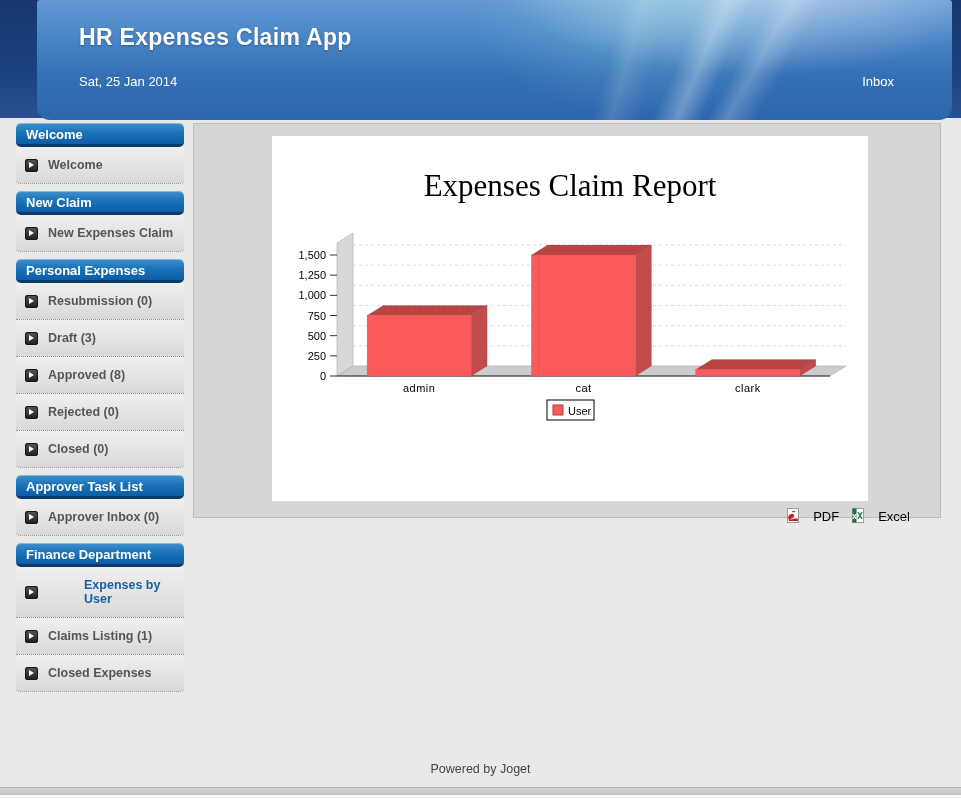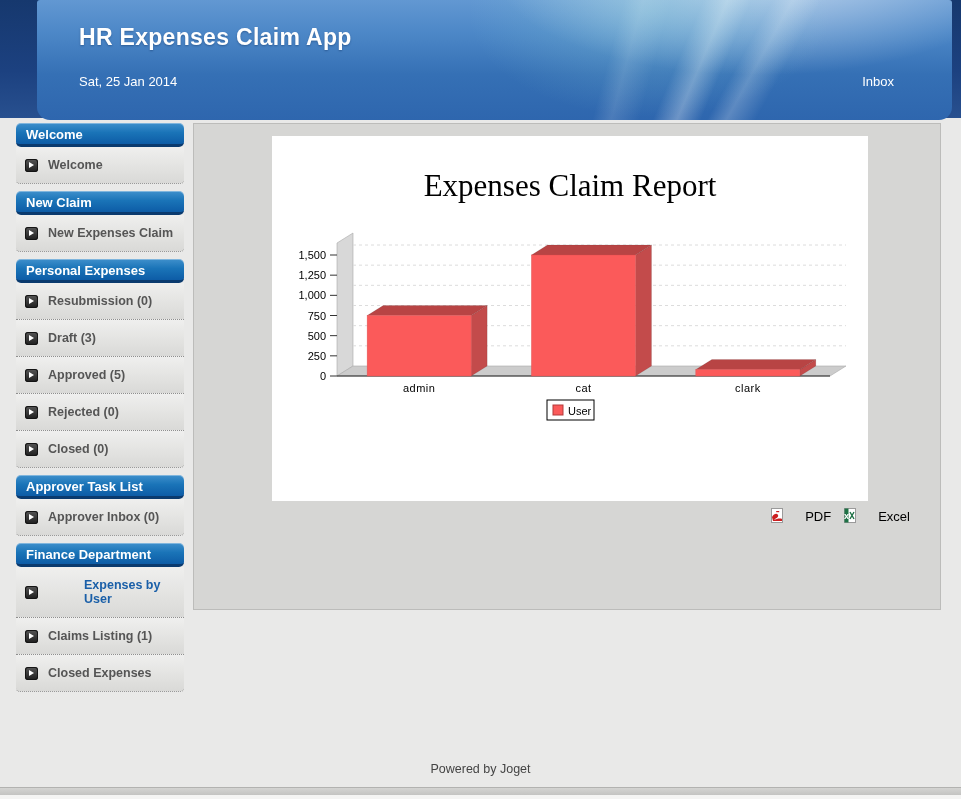--- a/index.html
+++ b/index.html
@@ -35,28 +35,28 @@
     border-bottom:1px dotted #8f8f8f; cursor:pointer; }
   .side-item:last-child { border-radius:0 0 4px 4px; }
   .side-label { font-size:12.5px; font-weight:bold; color:#555; }
   .side-item.active .side-label { color:#1a5fa8;padding-left:36px; }
   .arrow-icon { width:13px; height:13px; flex:none; border-radius:3px;
     background:linear-gradient(180deg,#565656,#1e1e1e); box-shadow:inset 0 0 0 1px #141414; position:relative; }
   .arrow-icon::after { content:""; position:absolute; left:4px; top:3px;
     border-left:5px solid #fff; border-top:3.5px solid transparent; border-bottom:3.5px solid transparent; }
 
   
-  .main-panel { position:absolute; left:193px; top:5px; width:748px; height:487px;
+  .main-panel { position:absolute; left:193px; top:5px; width:748px; height:395px;
     background:#d6d6d4; border:1px solid #bcbcba; }
   .chart-card { position:absolute; left:78px; top:12px; width:596px; height:365px; background:#fff; }
   .chart-title { font-family:"Liberation Serif", serif; font-size:31px; color:#000; text-align:center; margin-top:32px; }
   #chart-svg { position:absolute; left:0; top:95px; }
 
   .export-row { position:absolute; right:30px; top:384px; display:flex; align-items:center; gap:12px; }
-  .export-link { display:flex; align-items:center; gap:20px; cursor:pointer; color:#000; font-size:13px; text-decoration:none; }
+  .export-link { display:flex; align-items:center; gap:12px; cursor:pointer; color:#000; font-size:13px; text-decoration:none; }
   .export-link svg { display:block; }
 
   
   .footer { position:absolute; left:0; right:0; top:762px; text-align:center; font-size:12.5px; color:#444; }
   .bottom-strip { position:absolute; left:0; right:0; bottom:4px; height:8px;
     background:linear-gradient(180deg,#d4d4d2,#c3c3c1); border-top:1px solid #b2b2b0; }
   .bottom-under { position:absolute; left:0; right:0; bottom:0; height:4px; background:#f4f4f3; }
 </style>
 </head>
 <body>
@@ -93,21 +93,21 @@
           <div class="side-item">
             <span class="arrow-icon"></span>
             <span class="side-label">Resubmission (0)</span>
           </div>
           <div class="side-item">
             <span class="arrow-icon"></span>
             <span class="side-label">Draft (3)</span>
           </div>
           <div class="side-item">
             <span class="arrow-icon"></span>
-            <span class="side-label">Approved (5)</span>
+            <span class="side-label">Approved (8)</span>
           </div>
           <div class="side-item">
             <span class="arrow-icon"></span>
             <span class="side-label">Rejected (0)</span>
           </div>
           <div class="side-item">
             <span class="arrow-icon"></span>
             <span class="side-label">Closed (0)</span>
           </div>
         </div>

